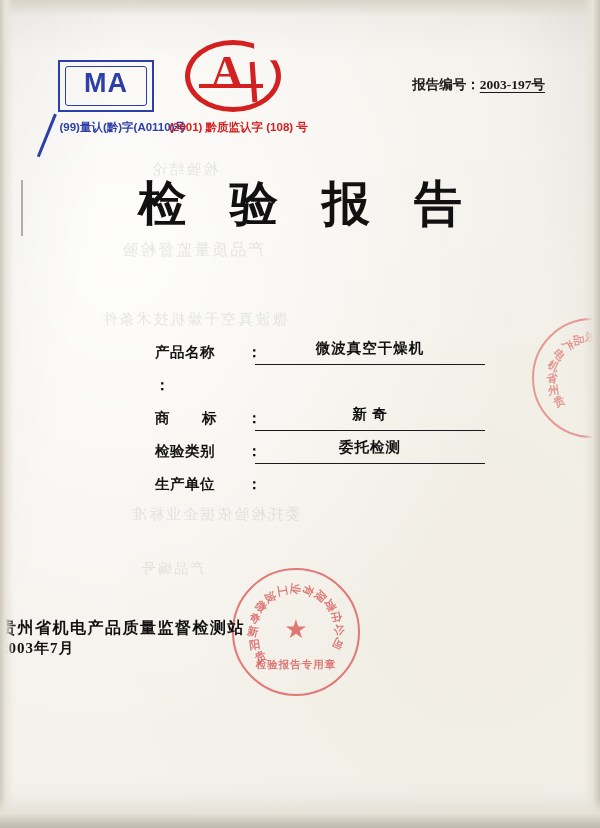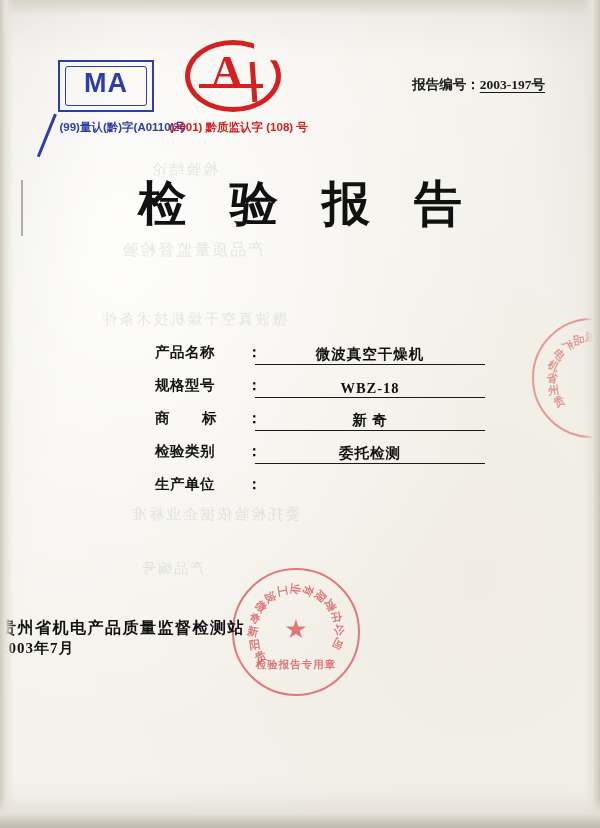--- a/index.html
+++ b/index.html
@@ -225,21 +225,21 @@
     font-weight: bold;
     padding-bottom: 3px;
   }
   .field-value {
     flex: 1;
     border-bottom: 1.4px solid #1a1a1a;
     text-align: center;
     font-size: 14.5px;
     font-weight: bold;
     color: #111111;
-    padding-bottom: 0;
+    padding-bottom: 6px;
     letter-spacing: 1px;
     white-space: nowrap;
   }
   .field-value.wide {
     letter-spacing: 0.5px;
   }
 
   
   .footer {
     position: absolute;
@@ -398,23 +398,21 @@
 
   <div class="doc-title">检 验 报 告</div>
 
   <div class="fields">
     <div class="field-row">
       <div class="field-label">产品名称</div>
       <div class="field-colon">：</div>
       <div class="field-value">微波真空干燥机</div>
     </div>
     <div class="field-row">
-      <div class="field-label">规格型号</div>
       <div class="field-colon">：</div>
-      <div class="field-value">WBZ-18</div>
     </div>
     <div class="field-row">
       <div class="field-label spaced">商　标</div>
       <div class="field-colon">：</div>
       <div class="field-value">新 奇</div>
     </div>
     <div class="field-row">
       <div class="field-label">检验类别</div>
       <div class="field-colon">：</div>
       <div class="field-value">委托检测</div>

